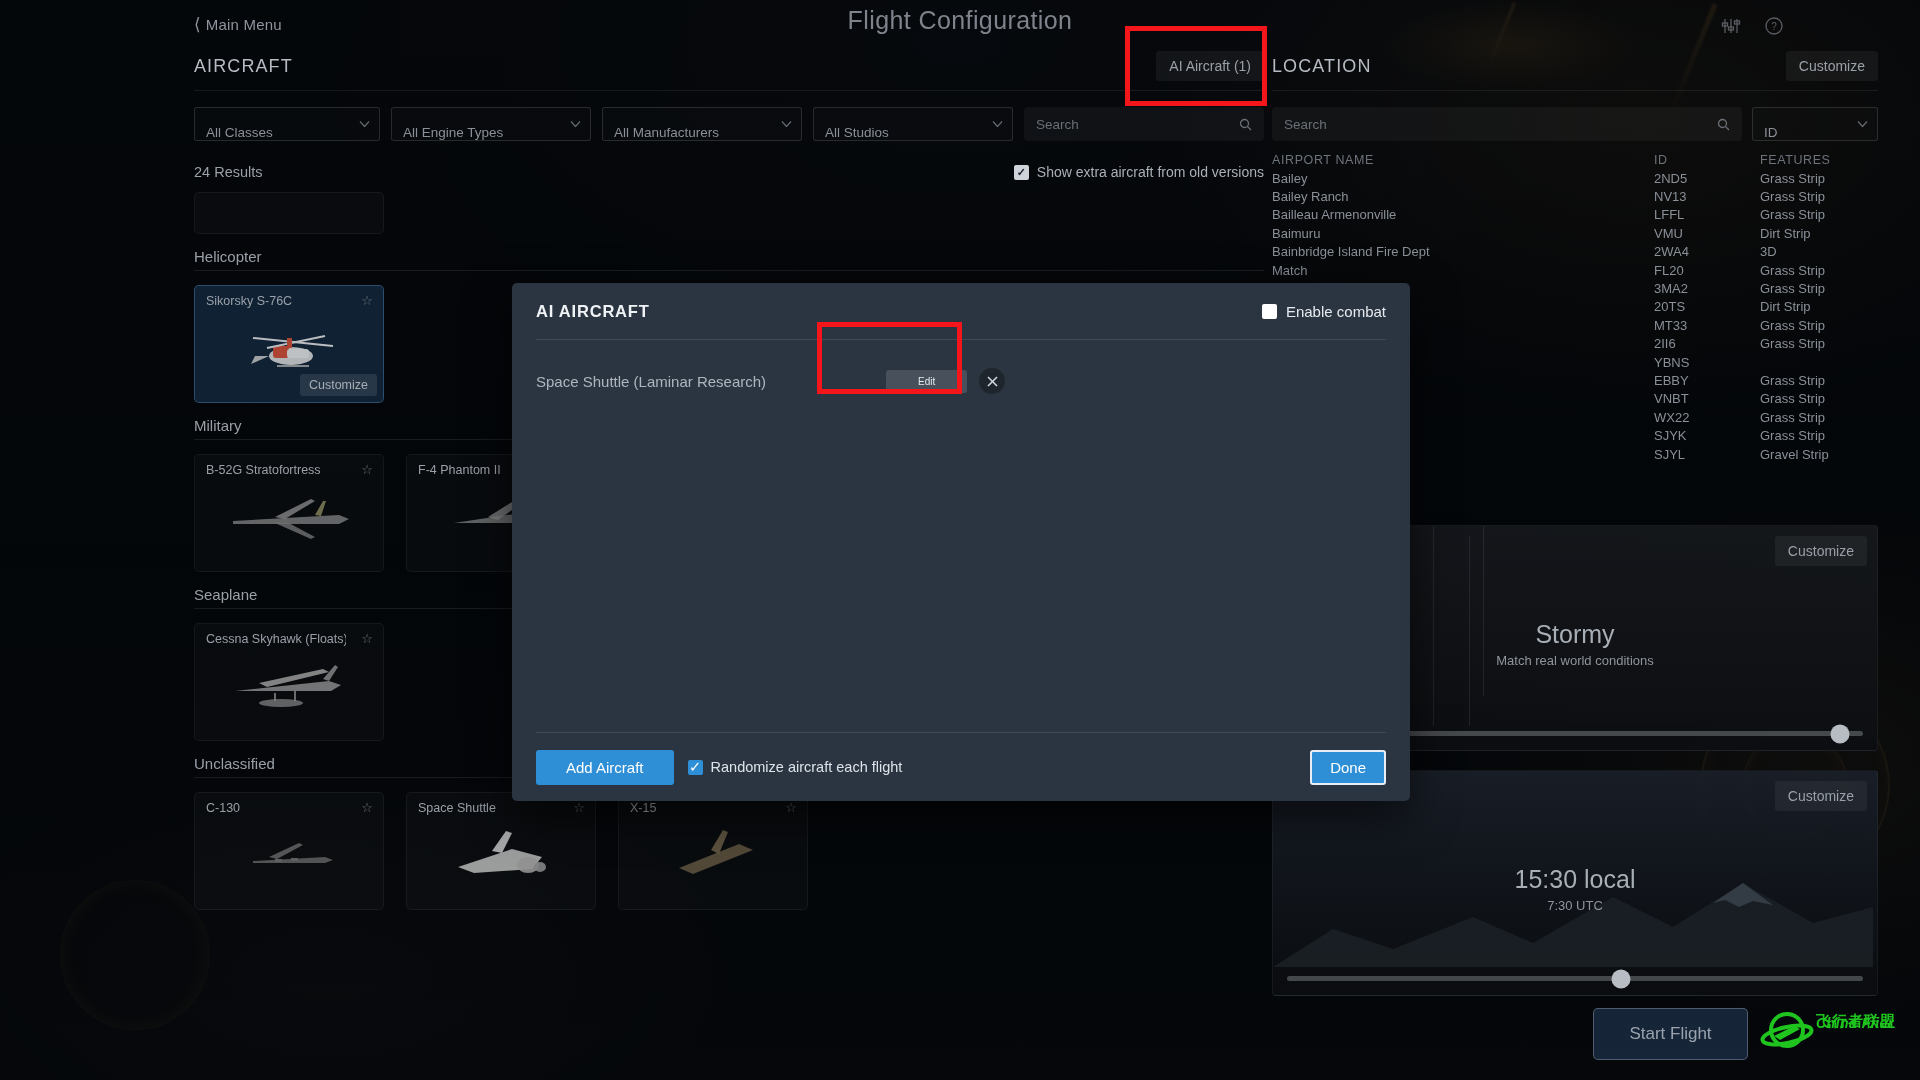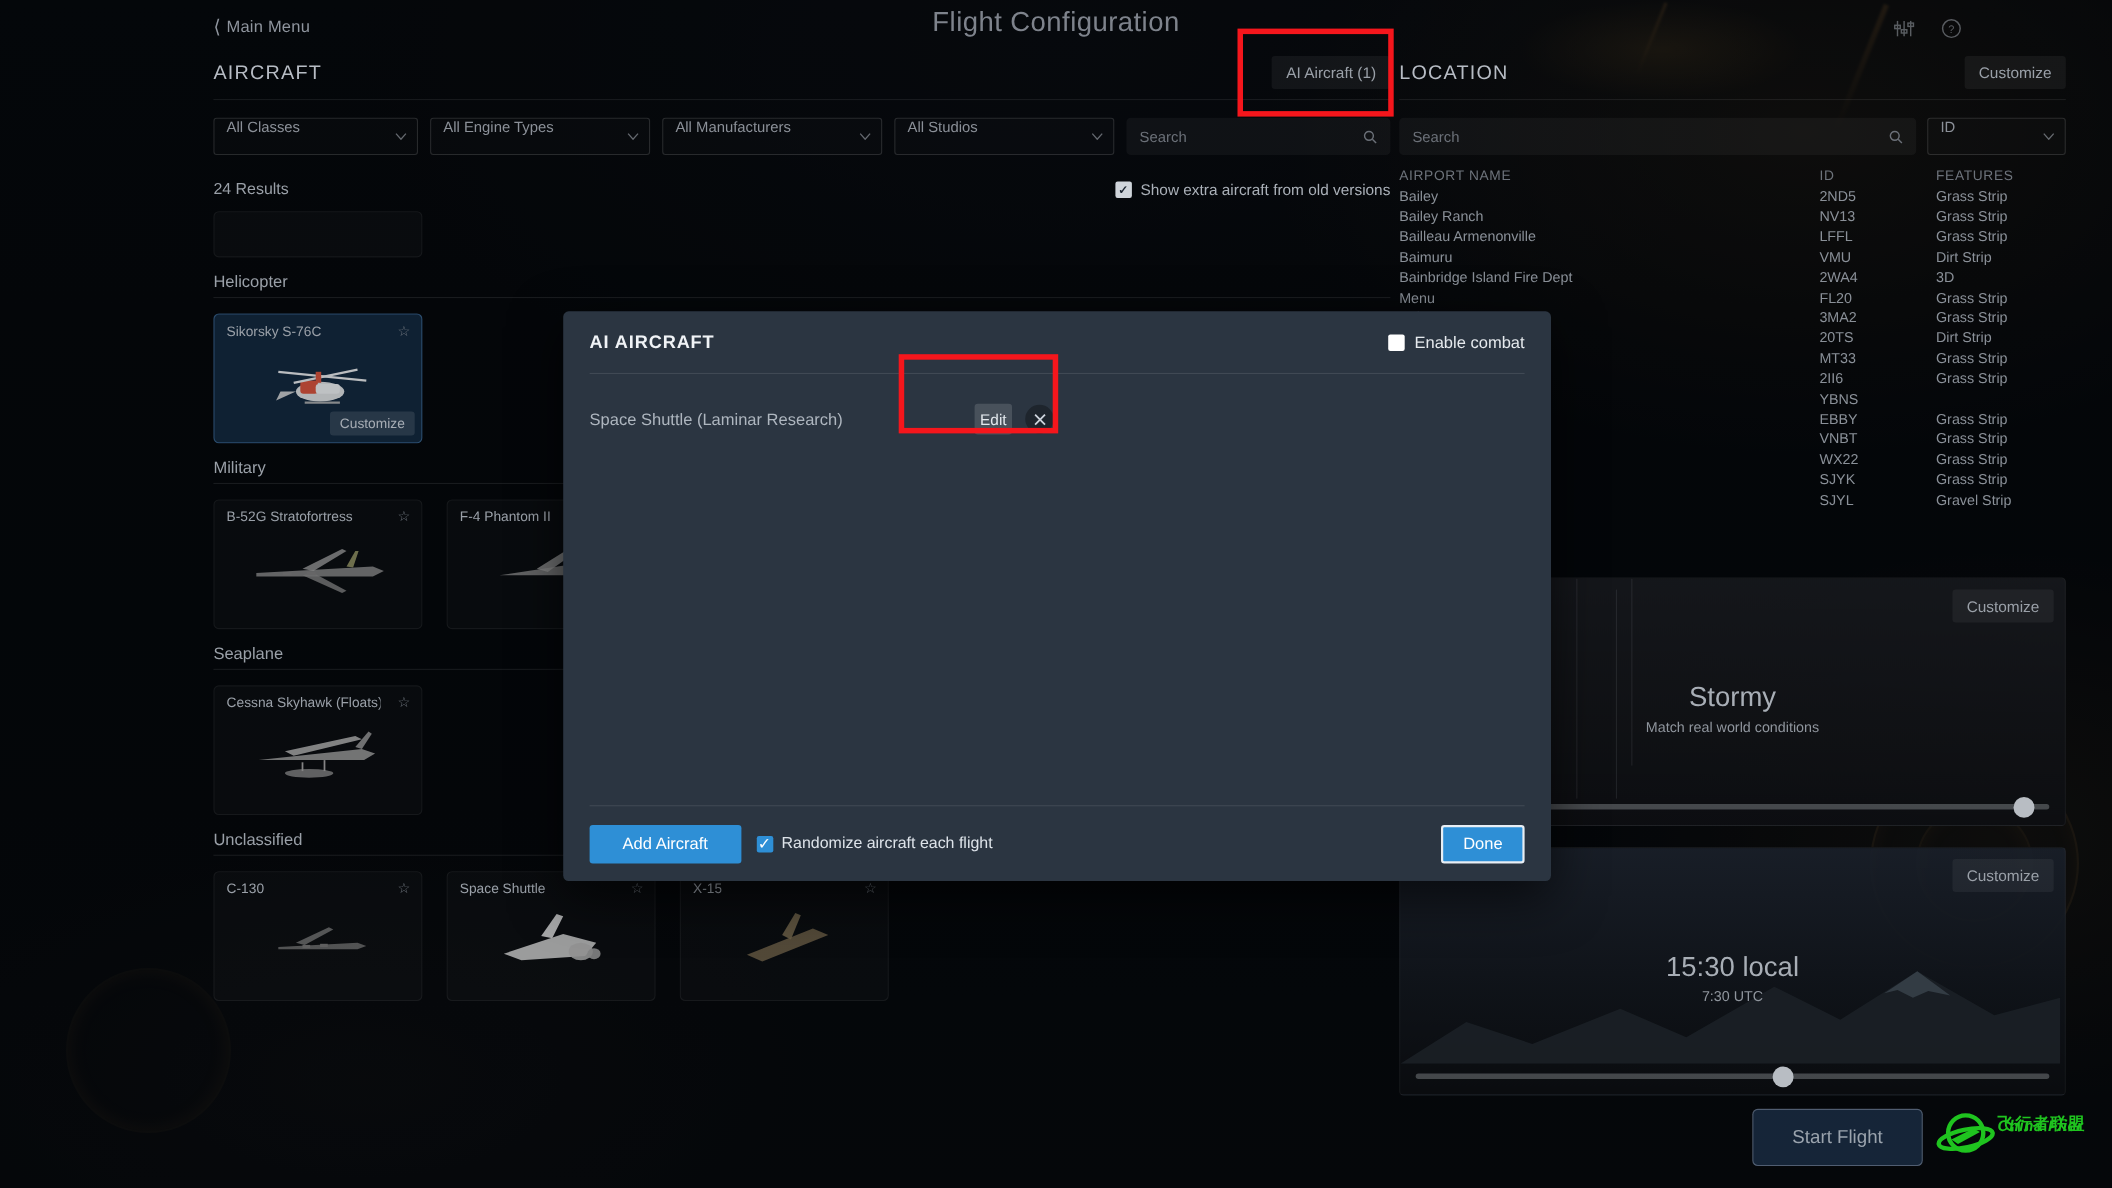--- a/index.html
+++ b/index.html
@@ -64,21 +64,21 @@
     color:#9aa0a8; font-size: 14px; padding: 7px 13px;
     font-family:"Liberation Sans", sans-serif;
   }
   .rule { height:1px; background: rgba(255,255,255,0.075); margin-top:4px; }
 
   
   .filters { display:flex; gap:11px; margin-top: 16px; align-items:center; }
   .dropdown {
     position:relative; height:34px; border:1px solid rgba(255,255,255,0.13);
     border-radius:3px; background: rgba(255,255,255,0.015);
-    display:flex; align-items:flex-start; padding: 0 11px;
+    display:flex; align-items:flex-end; padding: 0 11px;
     font-size:13.5px; color:#8b9098; min-width:126px;
   }
   .dd-w1 { width: 186px; } .dd-w2 { width: 200px; }
   .dd-w3 { width: 200px; } .dd-w4 { width: 200px; }
   .dd-caret { position:absolute; right:9px; top:50%; transform:translateY(-50%); opacity:.7; }
   .searchbox {
     height:34px; flex:1; border-radius:4px; background: rgba(255,255,255,0.045);
     display:flex; align-items:center; padding:0 12px; font-size:13.5px; color:#6b7078;
     justify-content: space-between;
   }
@@ -192,21 +192,21 @@
   }
   .modal-title { font-size:16.5px; color:#f0f3f6; letter-spacing:.8px; font-weight:bold; }
   .combat { display:flex; align-items:center; gap:9px; font-size:15px; color:#e6eaee; }
   .modal-rule { height:1px; background: rgba(255,255,255,0.10); margin: 0 24px; }
   .modal-body { flex:1; padding: 20px 24px 0; }
   .ai-row { display:flex; align-items:center; height: 42px; }
   .ai-name { font-size:15px; color:#aeb6bf; width: 300px; }
   .ai-actions { display:flex; align-items:center; gap:12px; margin-left: 50px; }
   .btn-edit {
     background: rgba(255,255,255,0.14); border:none; border-radius:3px;
-    font-size:14px; color:#e3e8ed; padding:6px 5px; font-family:"Liberation Sans",sans-serif;
+    font-size:10px; color:#e3e8ed; padding:6px 32px; font-family:"Liberation Sans",sans-serif;
   }
   .btn-x {
     width:26px; height:26px; border-radius:50%; background: rgba(0,0,0,0.30);
     display:flex; align-items:center; justify-content:center; color:#cfd6de;
   }
   .modal-foot-rule { height:1px; background: rgba(255,255,255,0.10); margin: 0 24px; }
   .modal-foot {
     height:68px; display:flex; align-items:center; justify-content:space-between;
     padding: 0 24px;
   }
@@ -470,21 +470,21 @@
               <span class="c-name">Baimuru</span>
               <span class="c-id">VMU</span>
               <span class="c-feat">Dirt Strip</span>
             </div>
             <div class="trow">
               <span class="c-name">Bainbridge Island Fire Dept</span>
               <span class="c-id">2WA4</span>
               <span class="c-feat">3D</span>
             </div>
             <div class="trow">
-              <span class="c-name">Menu</span>
+              <span class="c-name">Match</span>
               <span class="c-id">FL20</span>
               <span class="c-feat">Grass Strip</span>
             </div>
             <div class="trow">
               <span class="c-name">Baines</span>
               <span class="c-id">3MA2</span>
               <span class="c-feat">Grass Strip</span>
             </div>
             <div class="trow">
               <span class="c-name"></span>

